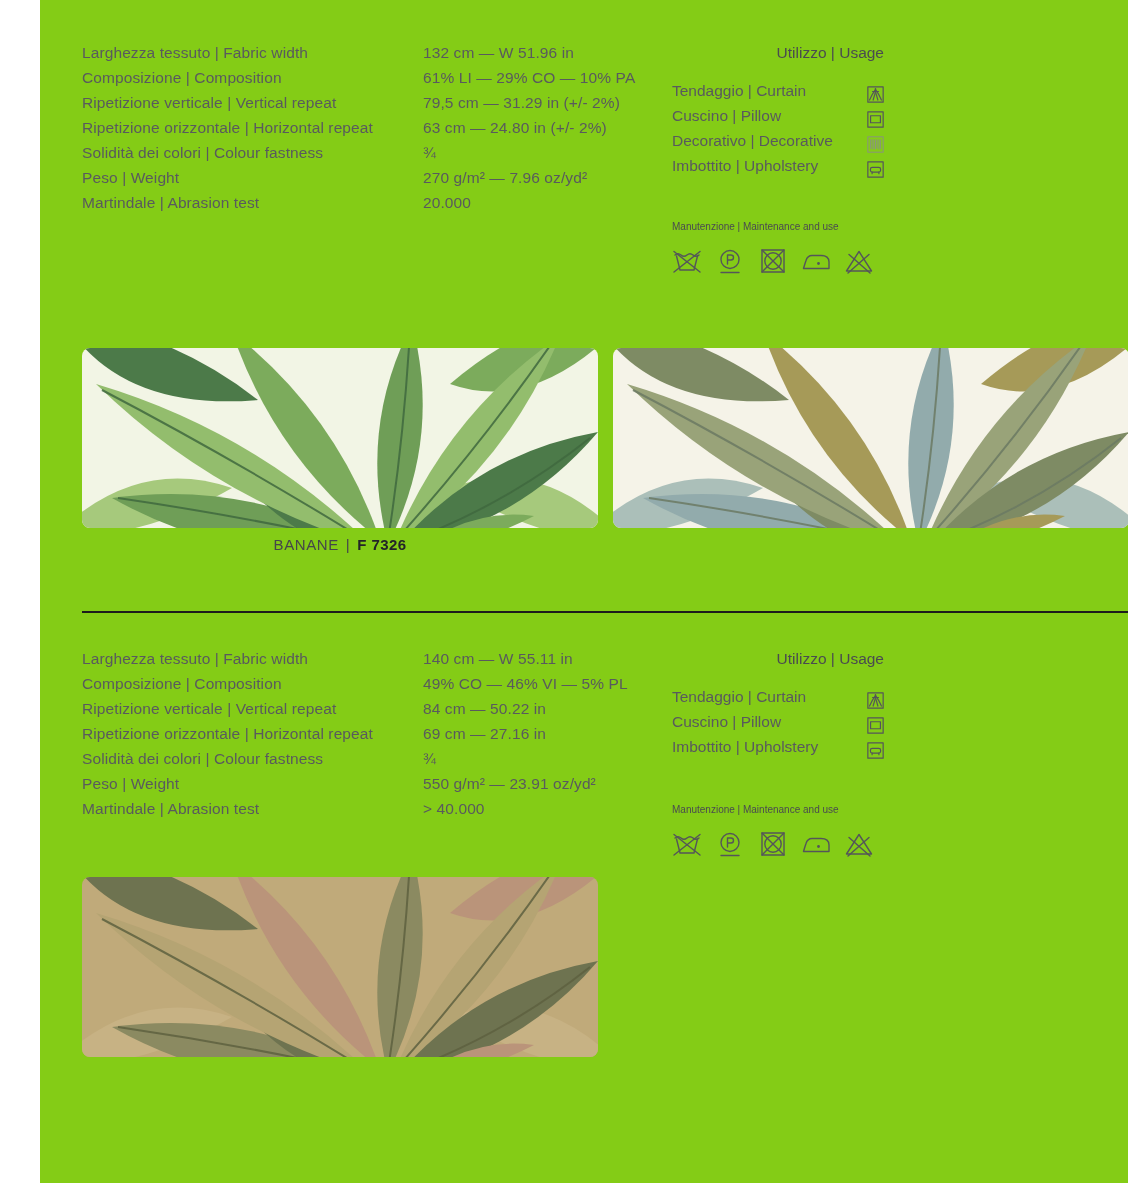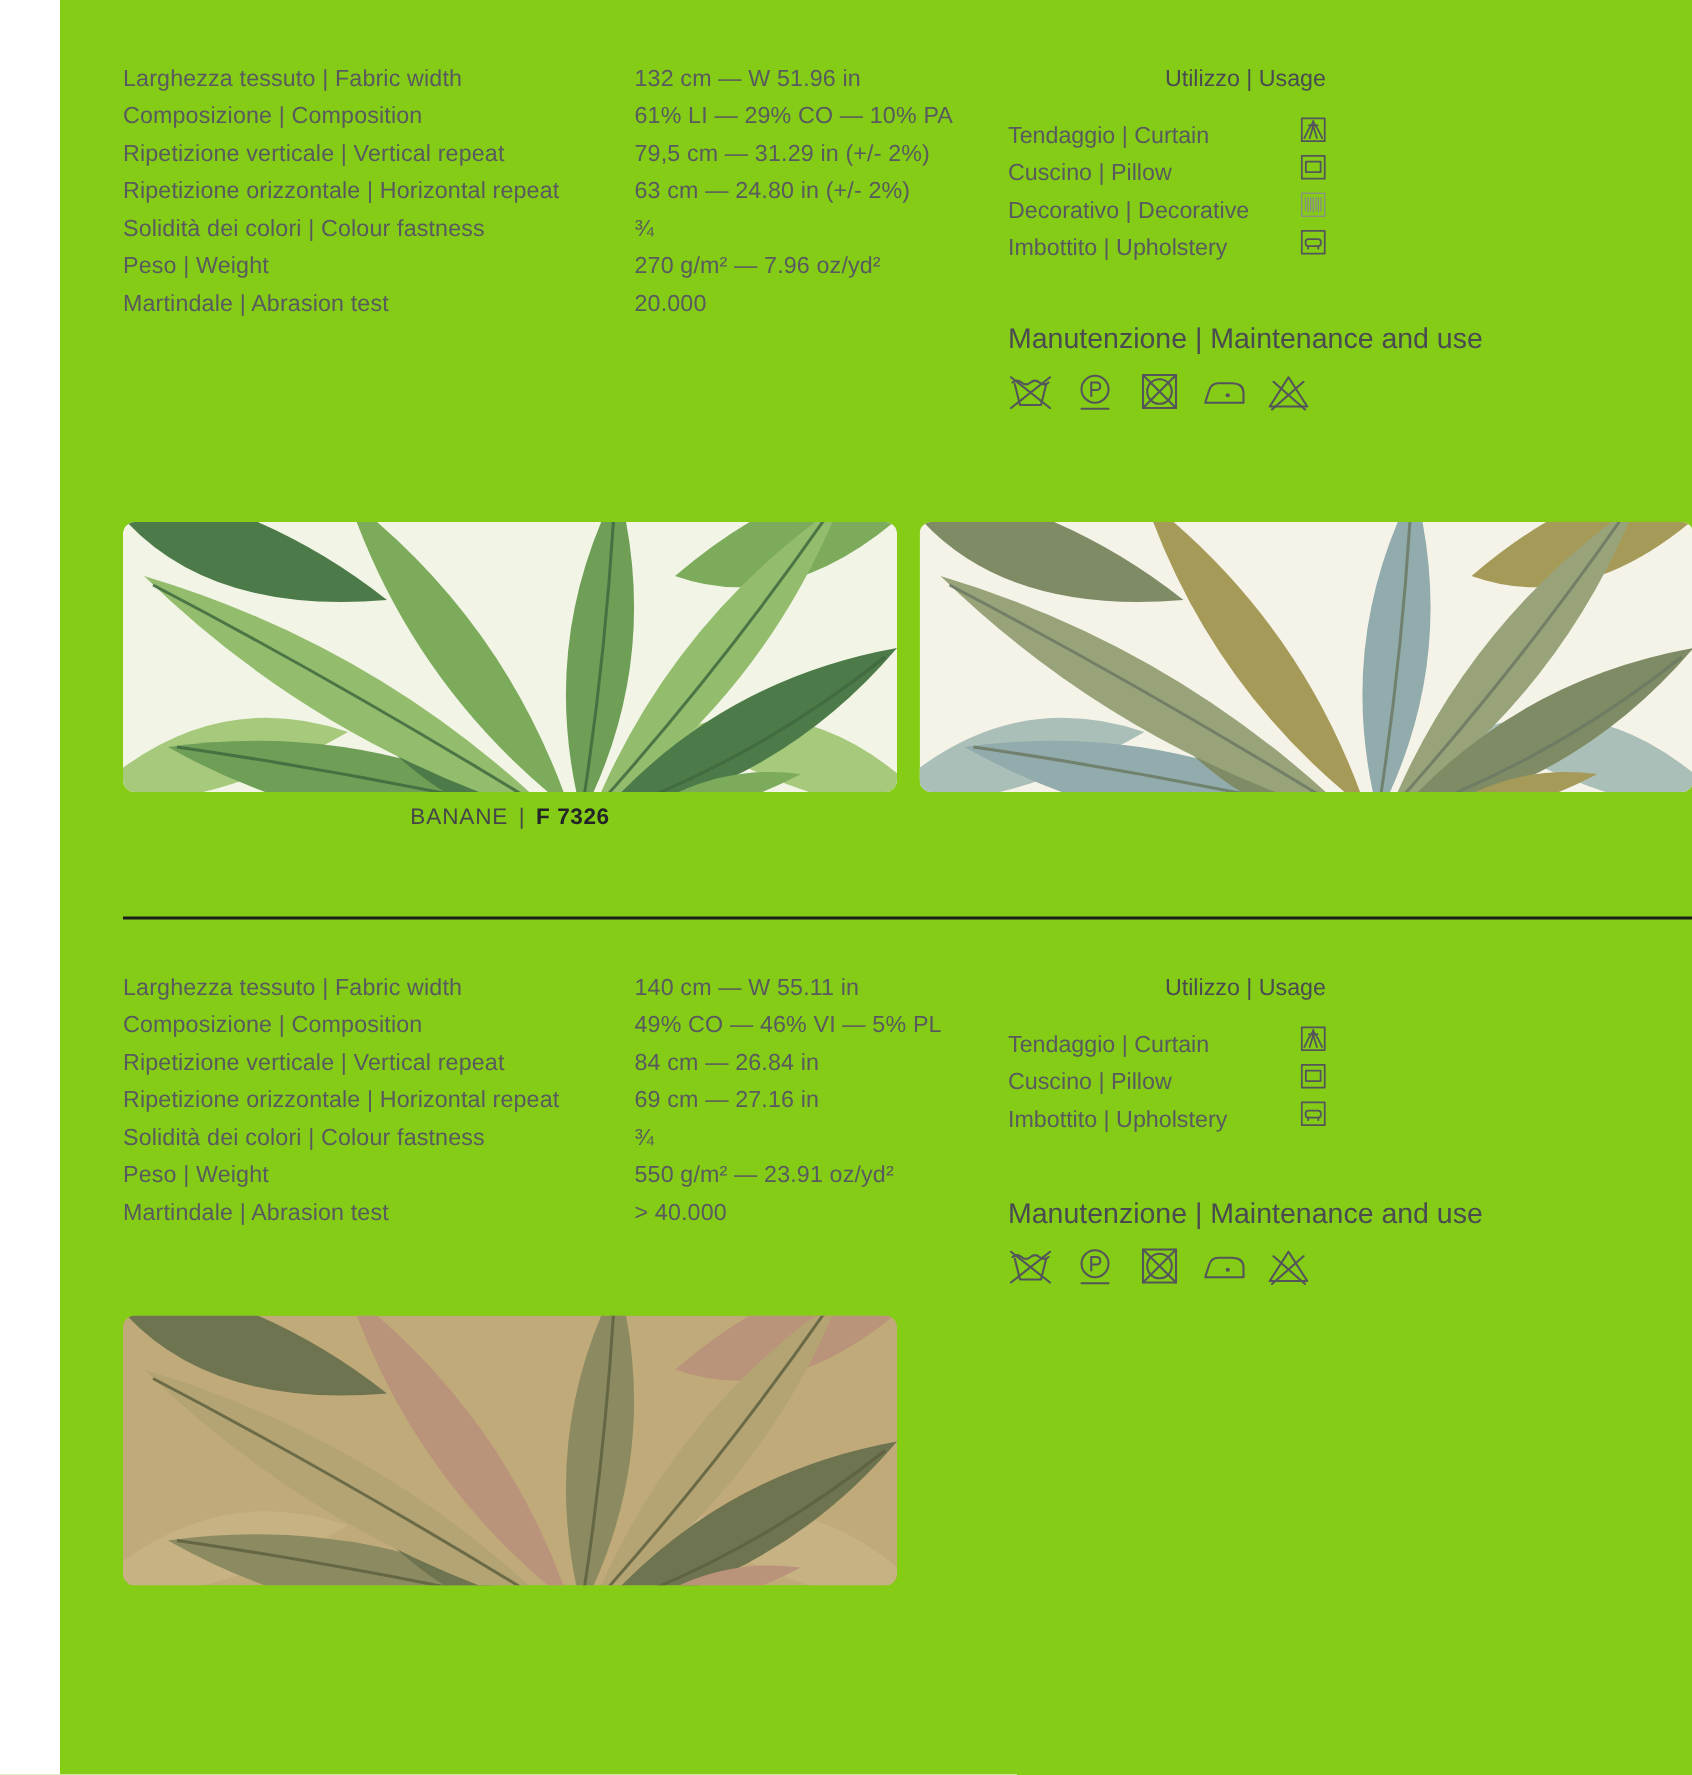--- a/index.html
+++ b/index.html
@@ -6,24 +6,24 @@
   body{width:1128px;height:1183px;font-family:"Liberation Sans",sans-serif;}
   .page{position:relative;width:1128px;height:1183px;overflow:hidden;background:#84cc16;margin-left:40px;}
 
   .specs{position:absolute;left:42px;width:560px;font-size:15.5px;line-height:25px;color:#595a5e;letter-spacing:.1px;}
   .spec-row{display:flex;}
   .spec-label{width:341px;flex:0 0 341px;}
   .spec-value{white-space:nowrap;}
 
   .usage{position:absolute;left:632px;width:212px;font-size:15.5px;line-height:25px;color:#595a5e;}
   .usage-title{color:#4a4b50;margin-bottom:13px;text-align:right;}
-  .usage-row{display:flex;align-items:flex-start;justify-content:space-between;height:25px;}
+  .usage-row{display:flex;align-items:flex-end;justify-content:space-between;height:25px;}
   .usage-icon svg{display:block;width:17px;height:17px;}
 
-  .maint{position:absolute;left:632px;font-size:19px;line-height:25px;}
+  .maint{position:absolute;left:632px;font-size:10px;line-height:25px;}
   .maint-title{color:#4a4b50;}
   .care-row{display:flex;gap:13px;margin-top:9px;align-items:center;}
   .care-icon svg{display:block;width:30px;height:26px;}
 
   .swatch{position:absolute;width:516px;height:180px;border-radius:8px;overflow:hidden;}
   .swatch svg{display:block;width:100%;height:100%;}
 
   .caption{position:absolute;width:516px;text-align:center;font-size:15px;letter-spacing:.6px;color:#45464a;}
   .caption .sep{margin:0 7px;color:#45464a;}
   .caption .code{font-weight:bold;color:#232428;letter-spacing:.4px;}
@@ -243,21 +243,21 @@
     <div class="spec-row">
       <div class="spec-label">Larghezza tessuto | Fabric width</div>
       <div class="spec-value">140 cm — W 55.11 in</div>
     </div>
     <div class="spec-row">
       <div class="spec-label">Composizione | Composition</div>
       <div class="spec-value">49% CO — 46% VI — 5% PL</div>
     </div>
     <div class="spec-row">
       <div class="spec-label">Ripetizione verticale | Vertical repeat</div>
-      <div class="spec-value">84 cm — 26.84 in</div>
+      <div class="spec-value">84 cm — 50.22 in</div>
     </div>
     <div class="spec-row">
       <div class="spec-label">Ripetizione orizzontale | Horizontal repeat</div>
       <div class="spec-value">69 cm — 27.16 in</div>
     </div>
     <div class="spec-row">
       <div class="spec-label">Solidità dei colori | Colour fastness</div>
       <div class="spec-value">¾</div>
     </div>
     <div class="spec-row">

